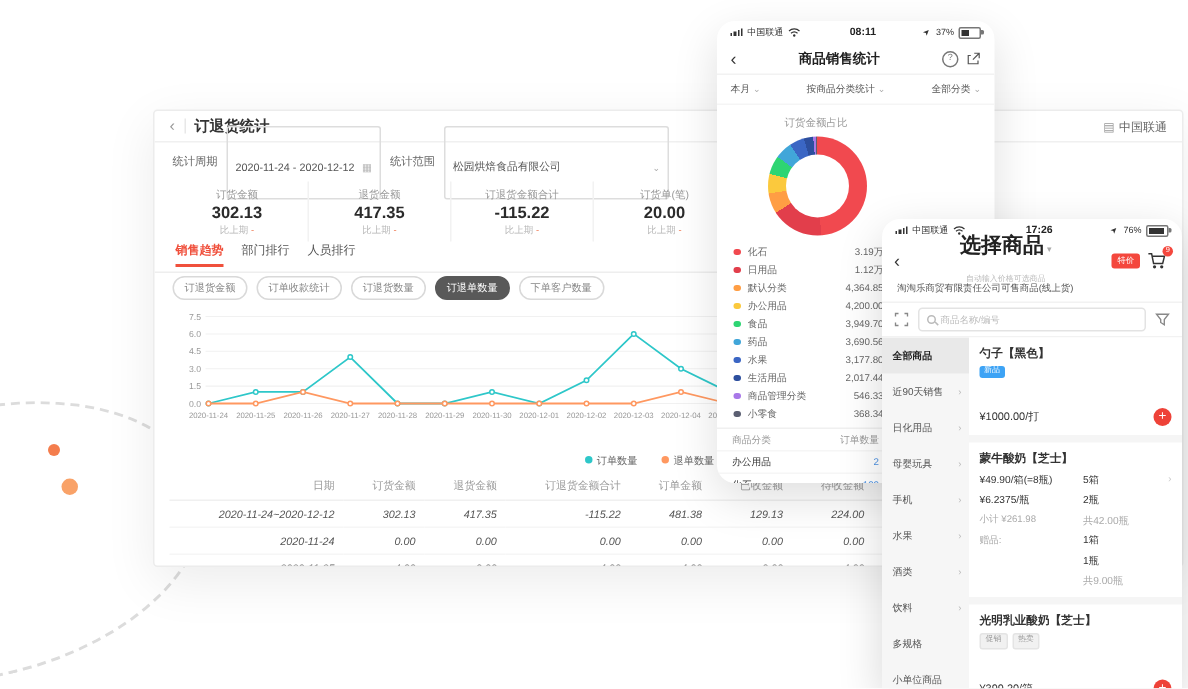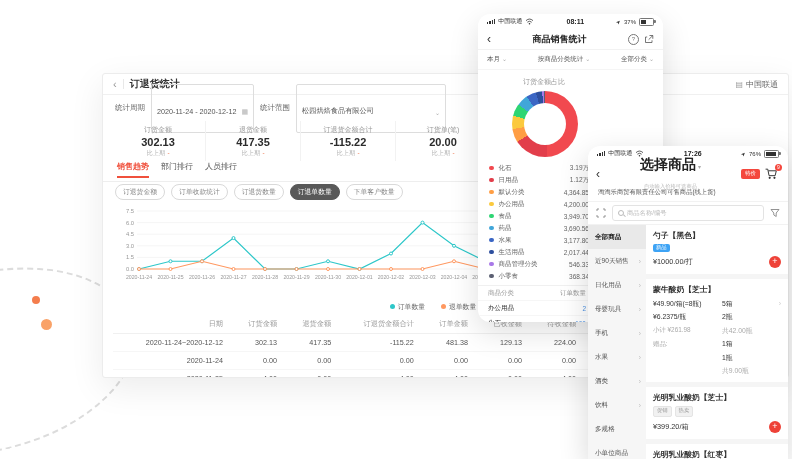--- a/index.html
+++ b/index.html
@@ -39,21 +39,21 @@
   .d-pills{height:20px;display:flex;gap:6px;align-items:center;padding:0 12px;}
   .d-pill{border:1px solid #d9d9d9;border-radius:9px;padding:2px 7px;font-size:6.8px;color:#888;background:#fff;}
   .d-pill.active{background:#595959;border-color:#595959;color:#fff;}
   .d-chart{height:110px;position:relative;padding:3px 10px 0;}
   .d-chart svg{display:block;}
   .d-legend{position:absolute;left:0;right:25px;bottom:3px;display:flex;justify-content:center;
     gap:16px;font-size:6.8px;color:#666;align-items:center;}
   .d-legend .dot{width:5px;height:5px;border-radius:50%;display:inline-block;margin-right:3px;}
   table.d-table{width:660px;margin:0 10px;border-collapse:collapse;font-size:7.2px;}
   .d-table th{color:#9a9a9a;font-weight:normal;text-align:right;padding:4px 6px;border-bottom:1px solid #f0f0f0;white-space:nowrap;}
-  .d-table td{color:#555;text-align:right;padding:4px 6px;border-bottom:1px solid #f6f6f6;white-space:nowrap;}
+  .d-table td{color:#555;text-align:right;padding:4px 6px;border-bottom:1px solid #f6f6f6;white-space:nowrap;font-style:italic;}
   .d-table th:first-child,.d-table td:first-child{text-align:right;width:104px;}
   
   .phone{background:#fff;position:absolute;overflow:hidden;}
   .phone1{left:478px;top:14px;width:185px;height:308px;border-radius:12px;
     box-shadow:0 10px 30px rgba(0,0,0,.13);z-index:2;}
   .phone2{left:588px;top:146px;width:200px;height:313px;border-radius:12px 12px 0 0;
     box-shadow:0 10px 30px rgba(0,0,0,.16);z-index:3;}
   .p-status{height:15px;display:flex;align-items:center;padding:0 9px;font-size:6px;color:#333;gap:3px;}
   .p-time{flex:1;text-align:center;font-size:7px;font-weight:bold;color:#222;}
   .sig{display:flex;align-items:flex-end;gap:1px;}
@@ -110,21 +110,21 @@
   .p2-cat .arr{margin-left:auto;color:#bbb;font-size:6.5px;}
   .p2-cat.active{background:#e9e9e9;color:#222;font-weight:bold;}
   .p2-list{flex:1;overflow:hidden;padding:0 7px;background:#fff;}
   .prod{padding:5px 0 6px;}
   .sep{height:5px;background:#f5f5f5;margin:0 -7px;}
   .prod-name{font-size:7.8px;font-weight:bold;color:#333;}
   .prod-tags{display:flex;gap:3px;margin-top:2.5px;}
   .tag{font-size:5.3px;padding:0.5px 3px;border-radius:2px;line-height:1.5;}
   .tag.blue{background:#3da3f5;color:#fff;}
   .tag.gray{background:#f1f1f1;color:#999;border:1px solid #e4e4e4;}
-  .prod-price-row{display:flex;align-items:center;margin-top:4px;}
+  .prod-price-row{display:flex;align-items:center;margin-top:20px;}
   .price{font-size:7.3px;color:#333;}
   .addbtn{margin-left:auto;width:12px;height:12px;border-radius:50%;background:#ee4238;color:#fff;
     font-size:9px;line-height:11px;text-align:center;}
   .prow{display:flex;align-items:center;margin-top:3.5px;}
   .prow .l{flex:1;font-size:6.8px;color:#333;}
   .prow .l.m{color:#aaa;font-size:6.4px;}
   .prow .r{width:52px;font-size:6.8px;color:#333;}
   .prow .r.m{color:#aaa;}
   .prow .ch{width:7px;color:#ccc;font-size:7px;text-align:right;}
   svg.icn{display:block;}

